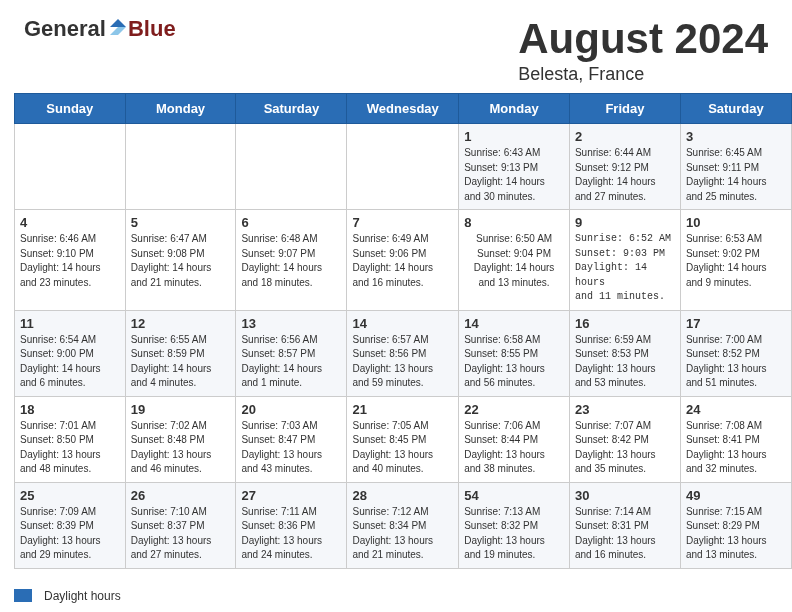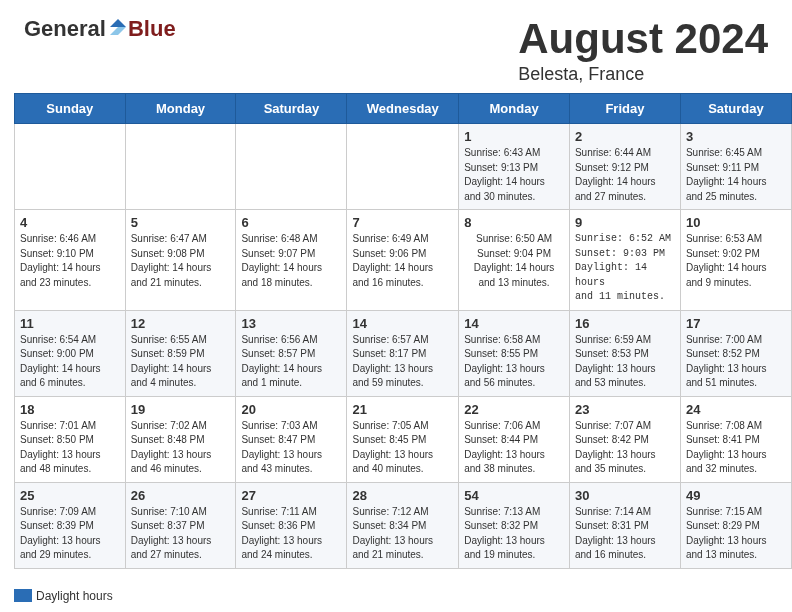--- a/index.html
+++ b/index.html
@@ -95,21 +95,21 @@
       color: #333;
       line-height: 1.45;
     }
     .empty-cell {
       background: #fff !important;
     }
     .footer {
       padding: 6px 30px 8px 14px;
       display: flex;
       align-items: center;
-      gap: 4px;
+      gap: 12px;
     }
     .footer-box {
       width: 18px;
       height: 13px;
       background: #2a6db5;
       display: inline-block;
     }
     .footer-label {
       font-size: 12px;
       color: #333;
@@ -245,21 +245,21 @@
           <td>
             <span class="day-num">13</span>
             <div class="day-detail" style="white-space: pre-line;">Sunrise: 6:56 AM
 Sunset: 8:57 PM
 Daylight: 14 hours
 and 1 minute.</div>
           </td>
           <td>
             <span class="day-num">14</span>
             <div class="day-detail" style="white-space: pre-line;">Sunrise: 6:57 AM
-Sunset: 8:17 PM
+Sunset: 8:56 PM
 Daylight: 13 hours
 and 59 minutes.</div>
           </td>
           <td>
             <span class="day-num">14</span>
             <div class="day-detail" style="white-space: pre-line;">Sunrise: 6:58 AM
 Sunset: 8:55 PM
 Daylight: 13 hours
 and 56 minutes.</div>
           </td>

